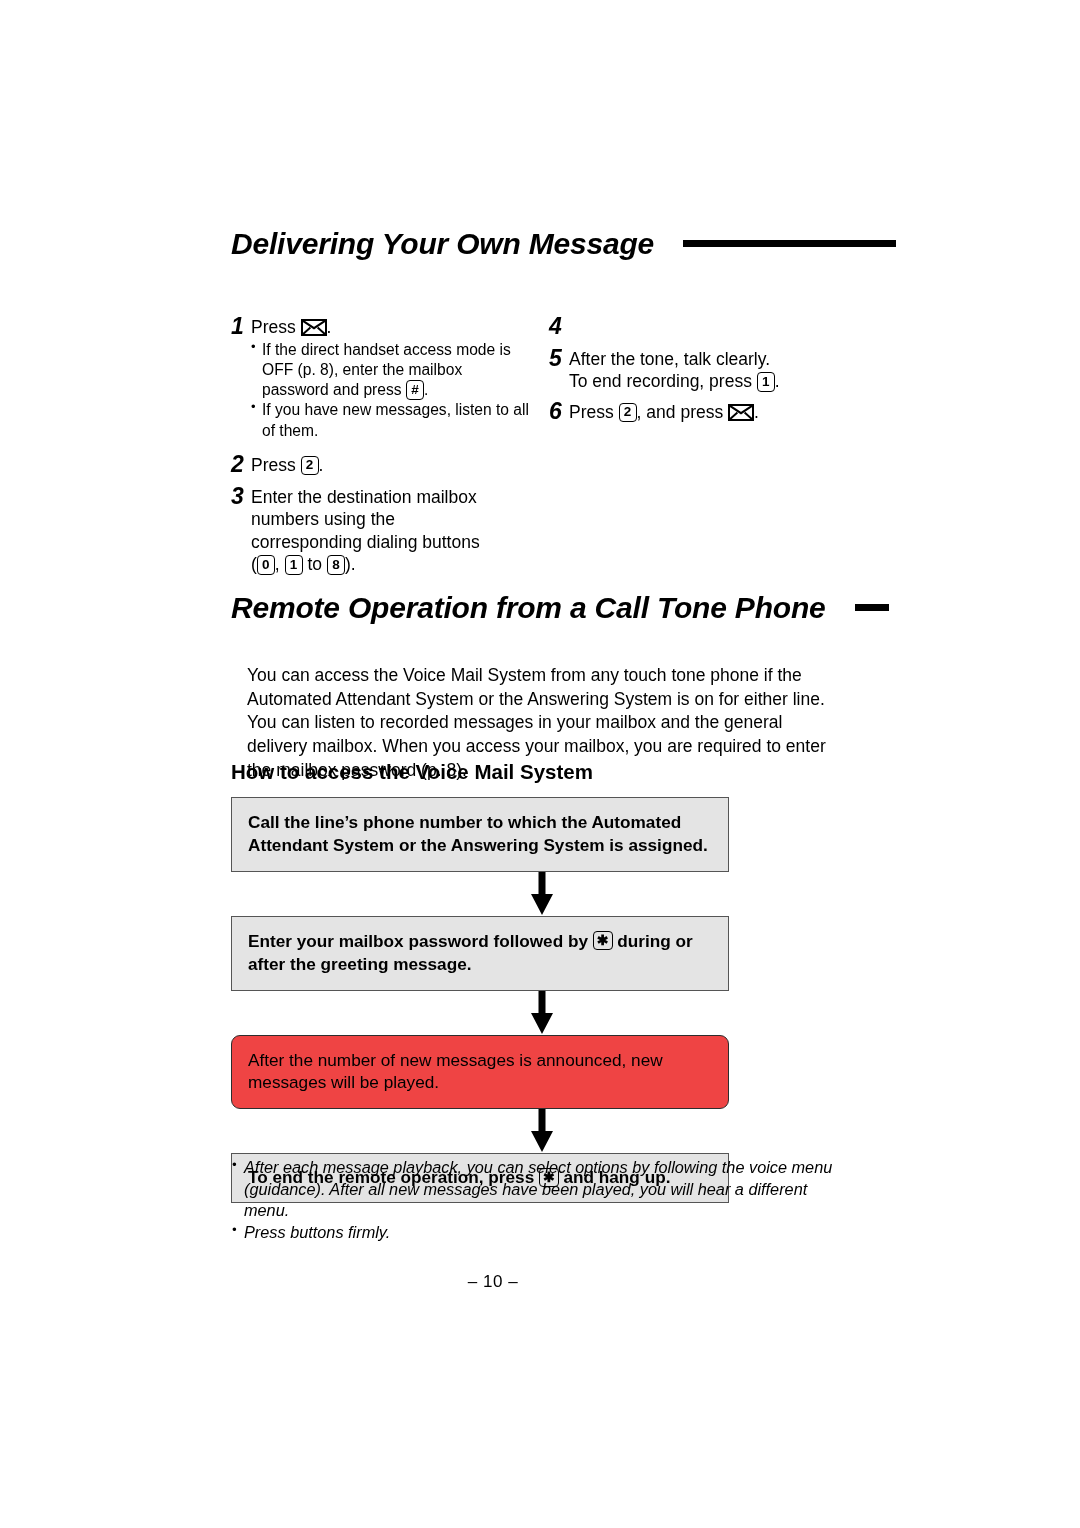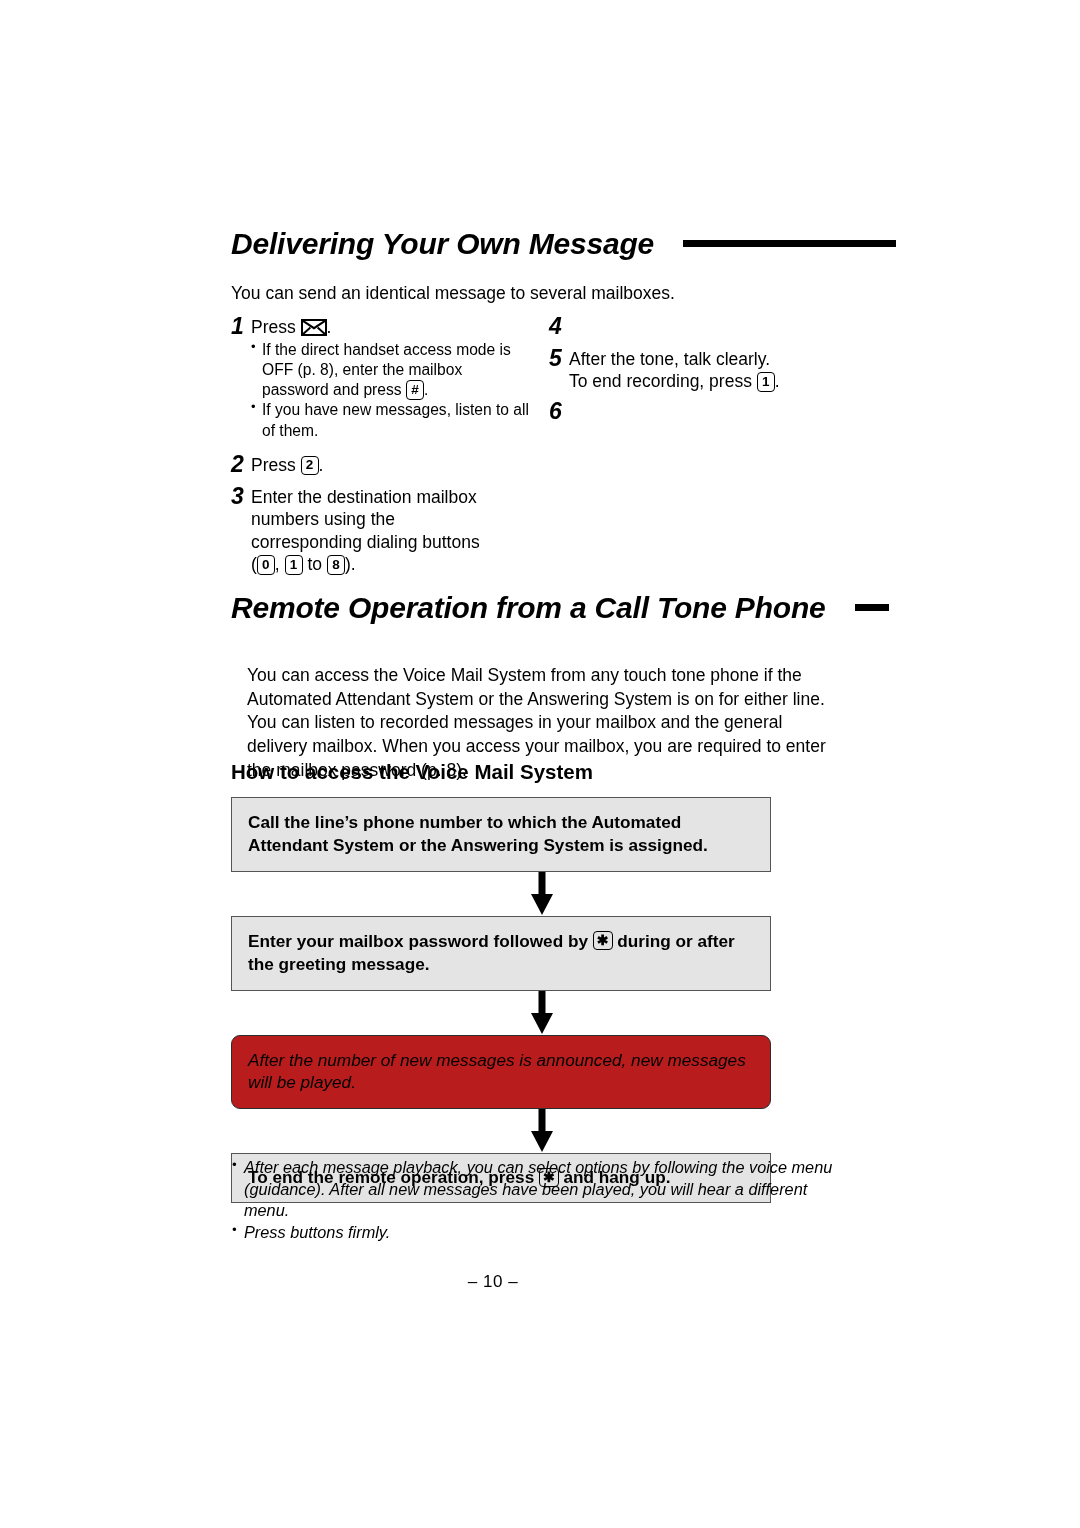--- a/index.html
+++ b/index.html
@@ -147,35 +147,34 @@
     font-weight: bold;
     font-size: 20.5px;
     margin: 0;
     line-height: 1.2;
   }
 
   
   .flow { width: 622px; }
   .fbox {
     box-sizing: border-box;
-    width: 540px;
+    width: 498px;
     border: 1.7px solid #4a4a4a;
     padding: 13px 16px 14px 16px;
     font-size: 17.2px;
     line-height: 1.33;
   }
   .fbox.gray {
     background: #e4e4e4;
     border-color: #555;
   }
   .fbox.white {
-    background: #b91c1c;
+    background: #ef4444;
     border-radius: 9px;
     border-color: #2d2d2d;
-    font-style: italic;
   }
   .fbox.bold { font-weight: bold; }
   .fbox.tall2 { min-height: 62px; }
   .fbox.single { padding: 12px 16px 13px 16px; }
 
   .arrow {
     width: 622px;
     height: 44px;
     display: flex;
     justify-content: center;
@@ -219,23 +218,20 @@
 
 <div class="page">
 
   <div class="content" style="top:228px;">
     <div class="sec-head">
       <span class="ttl">Delivering Your Own Message</span>
       <span class="rule rule-long"></span>
     </div>
   </div>
 
-  <div class="content" style="top:282px;">
-    <p class="intro">You can send an identical message to several mailboxes.</p>
-  </div>
 
   <div class="content" style="top:314px;">
     <div class="steps">
 
       <div class="col-left">
 
         <div class="step">
           <span class="num">1</span>
           <span class="body">
             <span>Press</span>
@@ -286,20 +282,31 @@
           <span class="num">5</span>
           <span class="body">
             <span>After the tone, talk clearly.</span><br>
             <span>To end recording, press</span>
             <span class="key">1</span><span>.</span>
           </span>
         </div>
 
         <div class="step" style="margin-top:5px;">
           <span class="num">6</span>
+          <span class="body">
+            <span>Press</span>
+            <span class="key">2</span><span>, and press</span>
+            <span class="env">
+              <svg width="26" height="17" viewBox="0 0 26 17" xmlns="http://www.w3.org/2000/svg">
+                <rect x="1" y="1" width="24" height="15" fill="#fff" stroke="#000" stroke-width="2"></rect>
+                <path d="M1.6 1.6 L13 9.2 L24.4 1.6" fill="none" stroke="#000" stroke-width="2"></path>
+                <path d="M1.6 15.4 L9.4 8.6 M24.4 15.4 L16.6 8.6" fill="none" stroke="#000" stroke-width="2"></path>
+              </svg>
+            </span><span>.</span>
+          </span>
         </div>
 
       </div>
     </div>
   </div>
 
   <div class="content" style="top:592px;">
     <div class="sec-head">
       <span class="ttl">Remote Operation from a Call Tone Phone</span>
       <span class="rule rule-short"></span>

